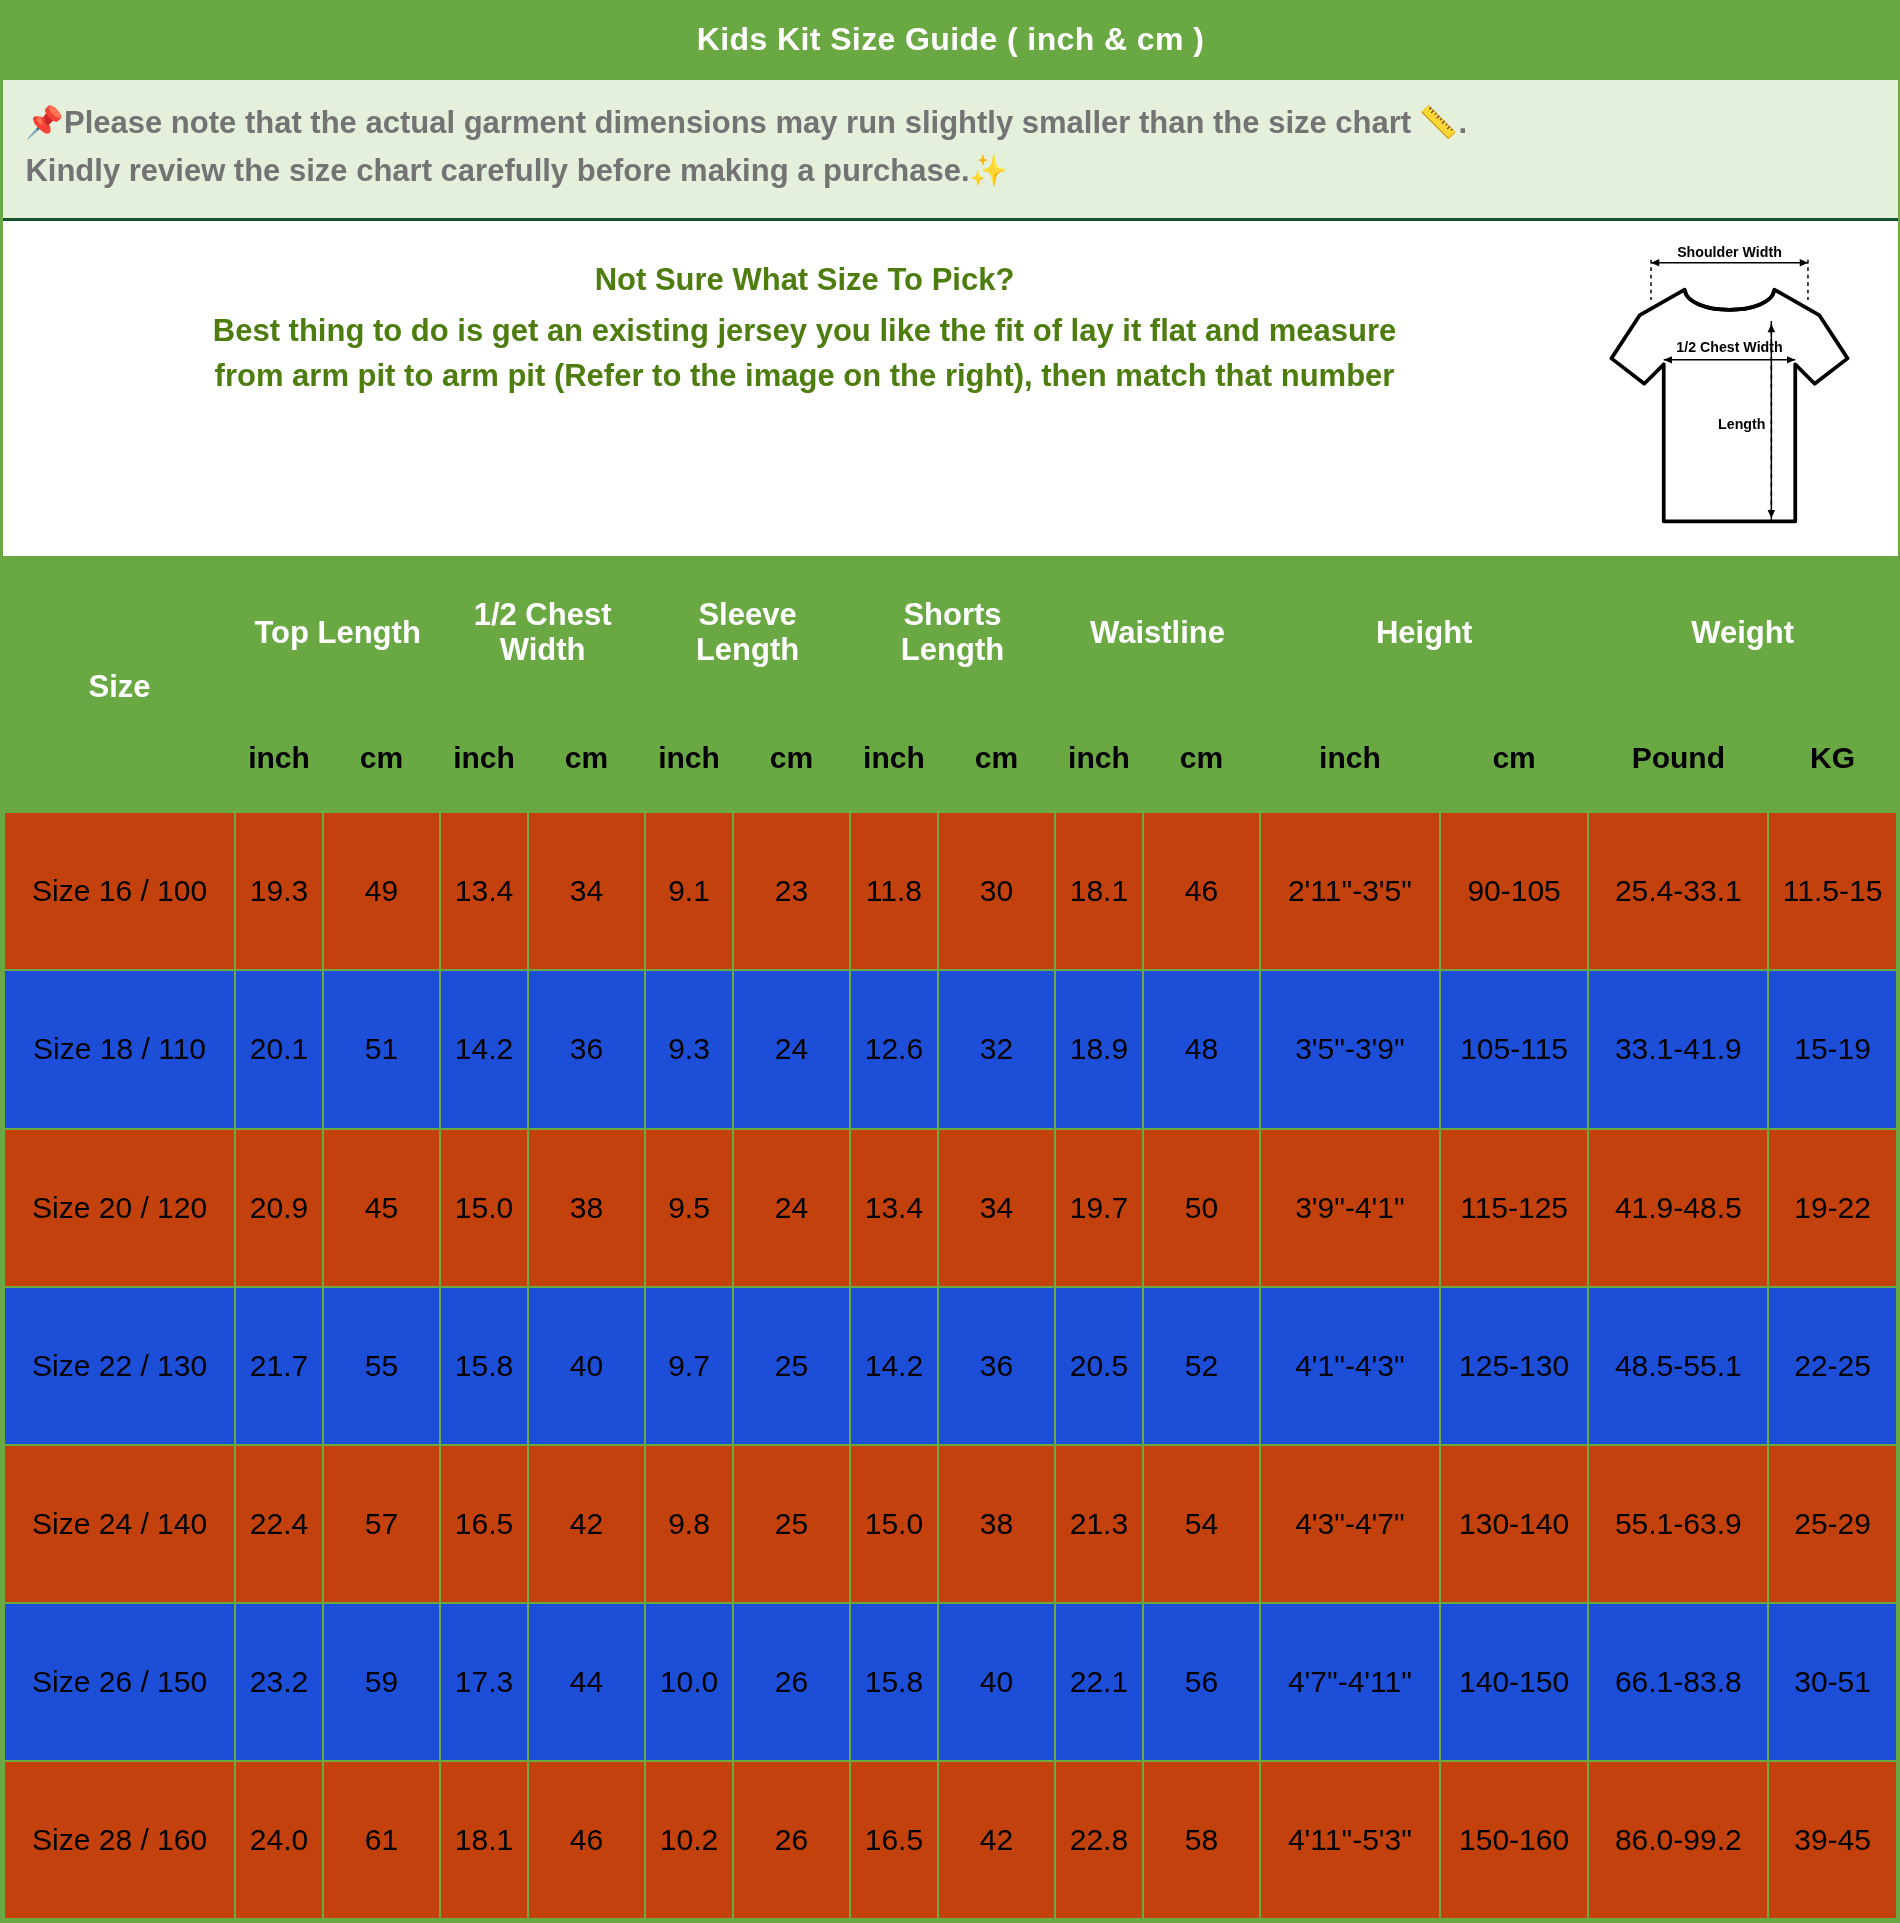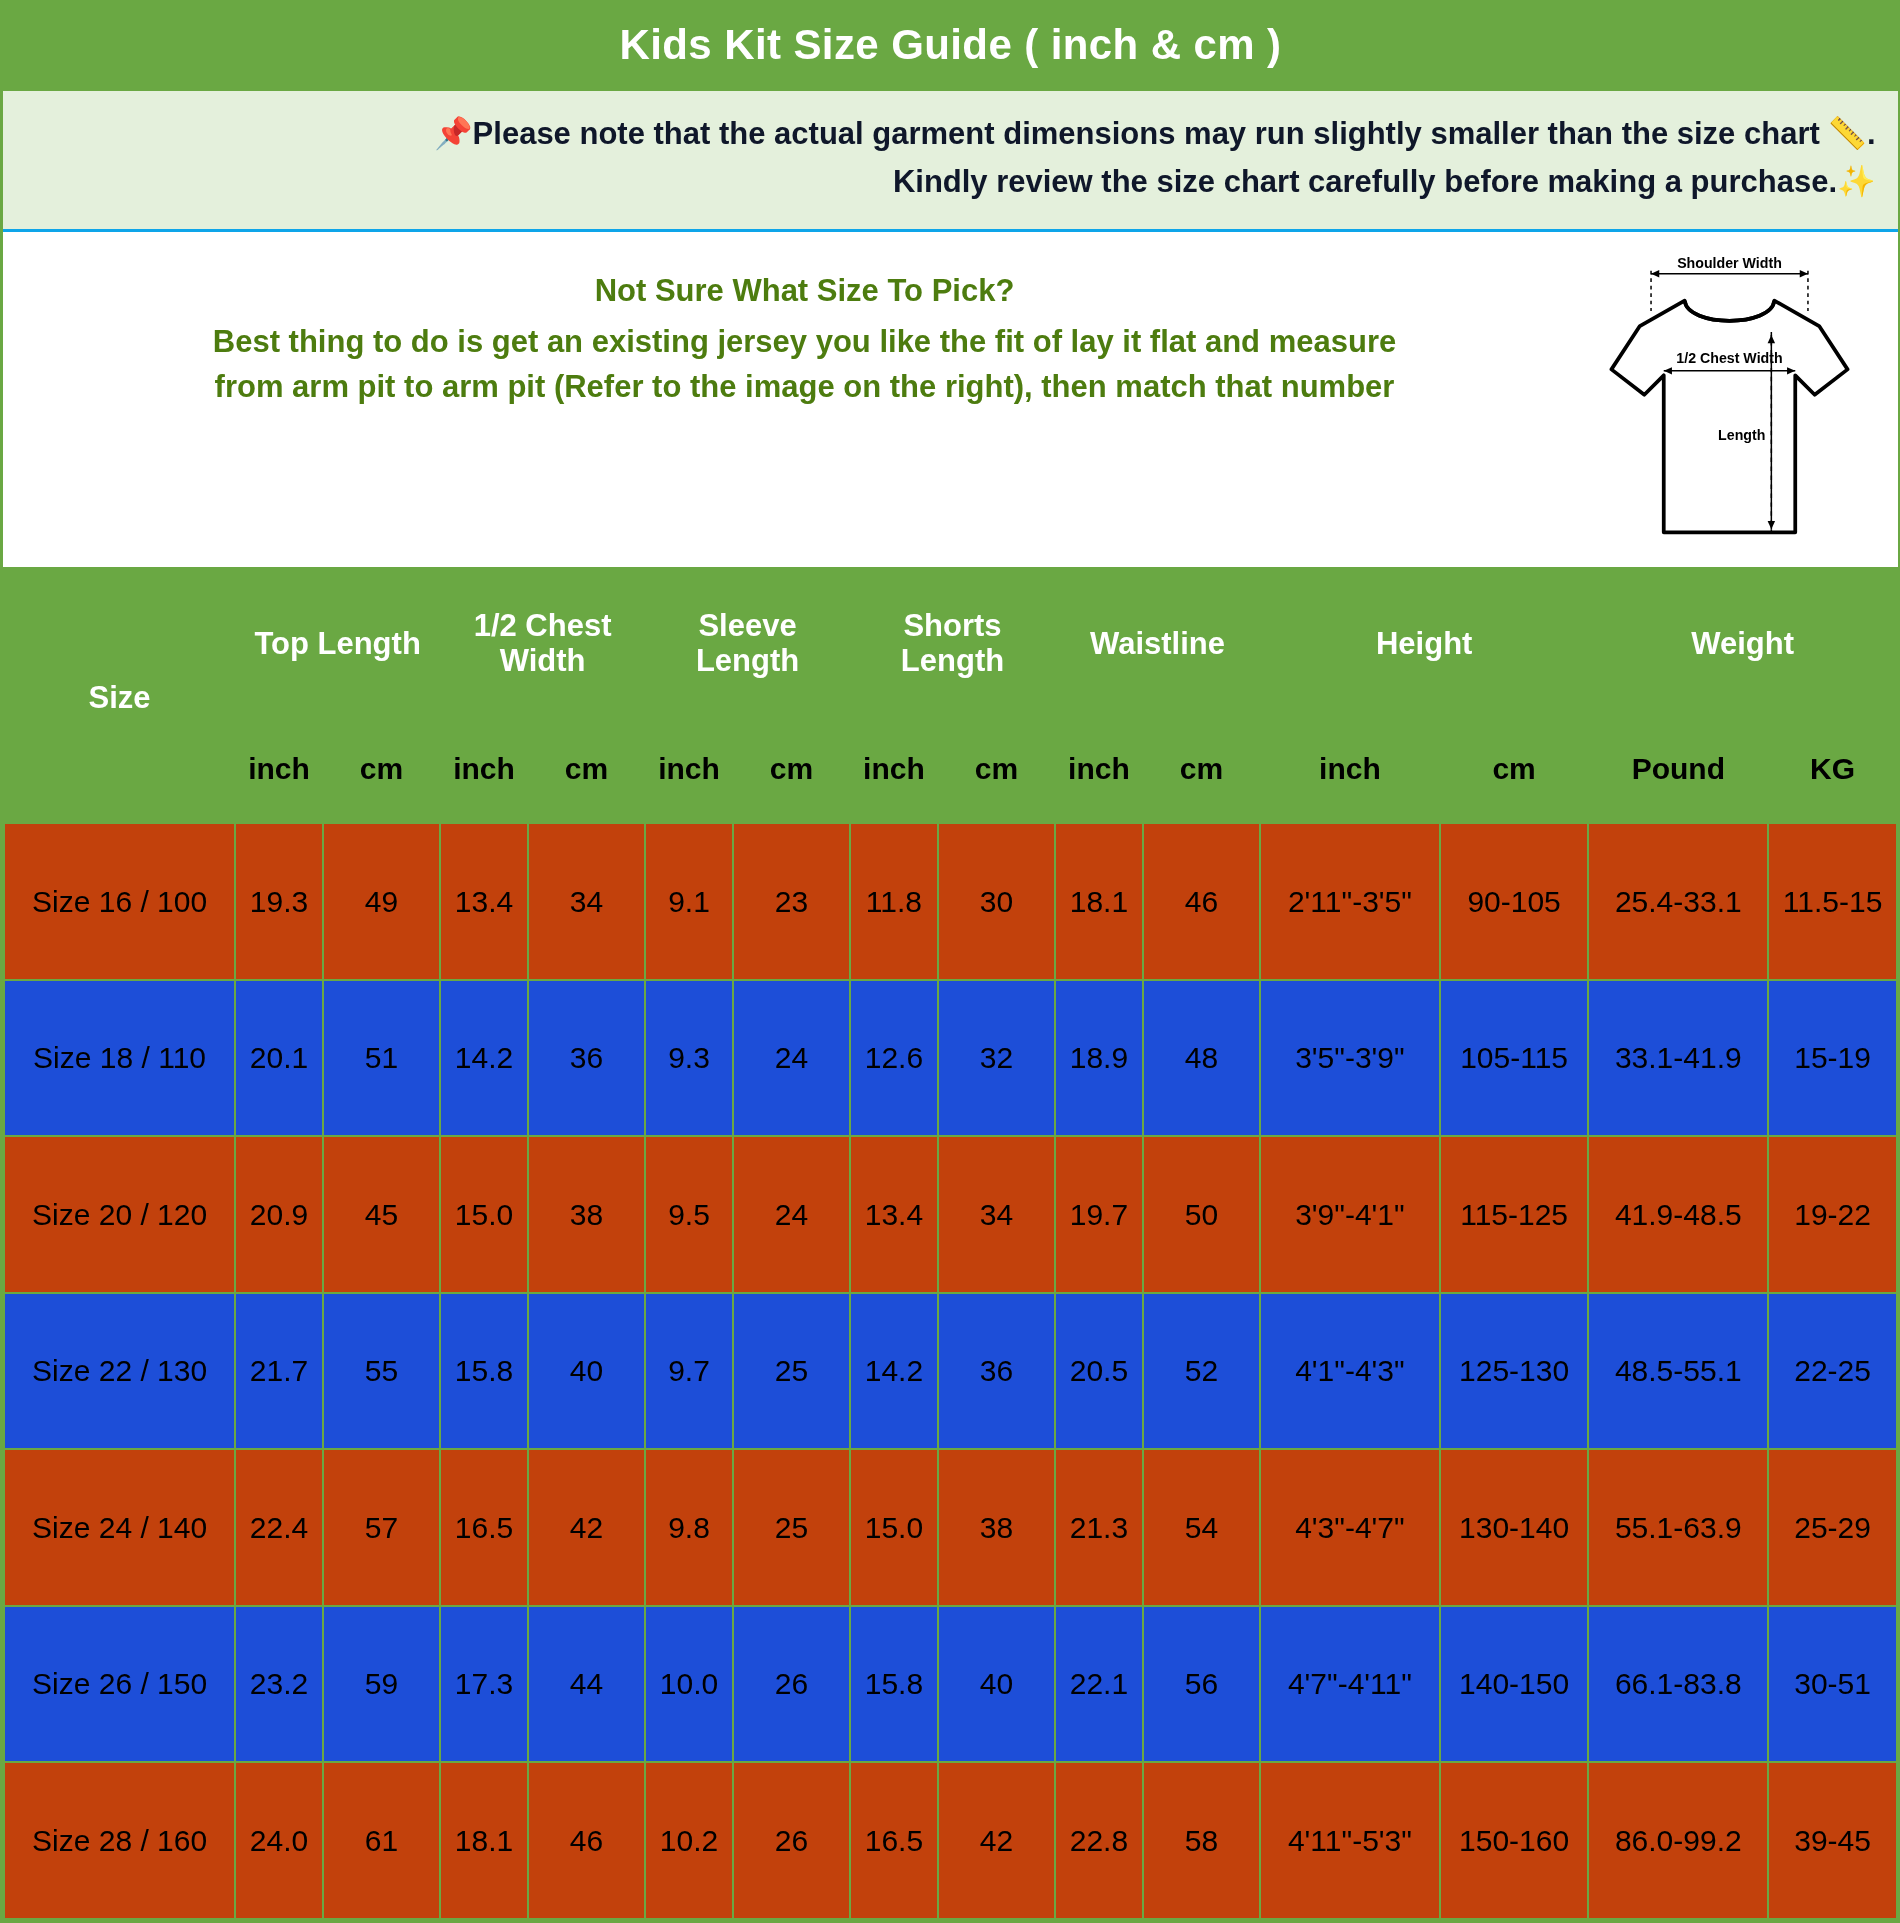--- a/index.html
+++ b/index.html
@@ -21,35 +21,35 @@
     display: flex;
     flex-direction: column;
     background: #ffffff;
   }
   
   .title-bar {
     background: #6aa843;
     color: #ffffff;
     text-align: center;
     font-weight: bold;
-    font-size: 42px;
+    font-size: 32px;
     letter-spacing: 0.4px;
     padding: 19.4px 0 22.4px 0;
     line-height: 1.1;
   }
   
   .notice {
     background: #e4f0dc;
-    color: #0f172a;
-    text-align: right;
+    color: #737373;
+    text-align: left;
     font-weight: bold;
     font-size: 31px;
     line-height: 1.55;
     padding: 19.4px 22.4px 22.4px 22.4px;
-    border-bottom: 3px solid #0ea5e9;
+    border-bottom: 3px solid #14532d;
   }
   
   .info {
     display: flex;
     align-items: flex-start;
     padding: 21px 22.4px 18px 22.4px;
     border-bottom: 3px solid #6aa843;
     background: #ffffff;
   }
   .info-text {

